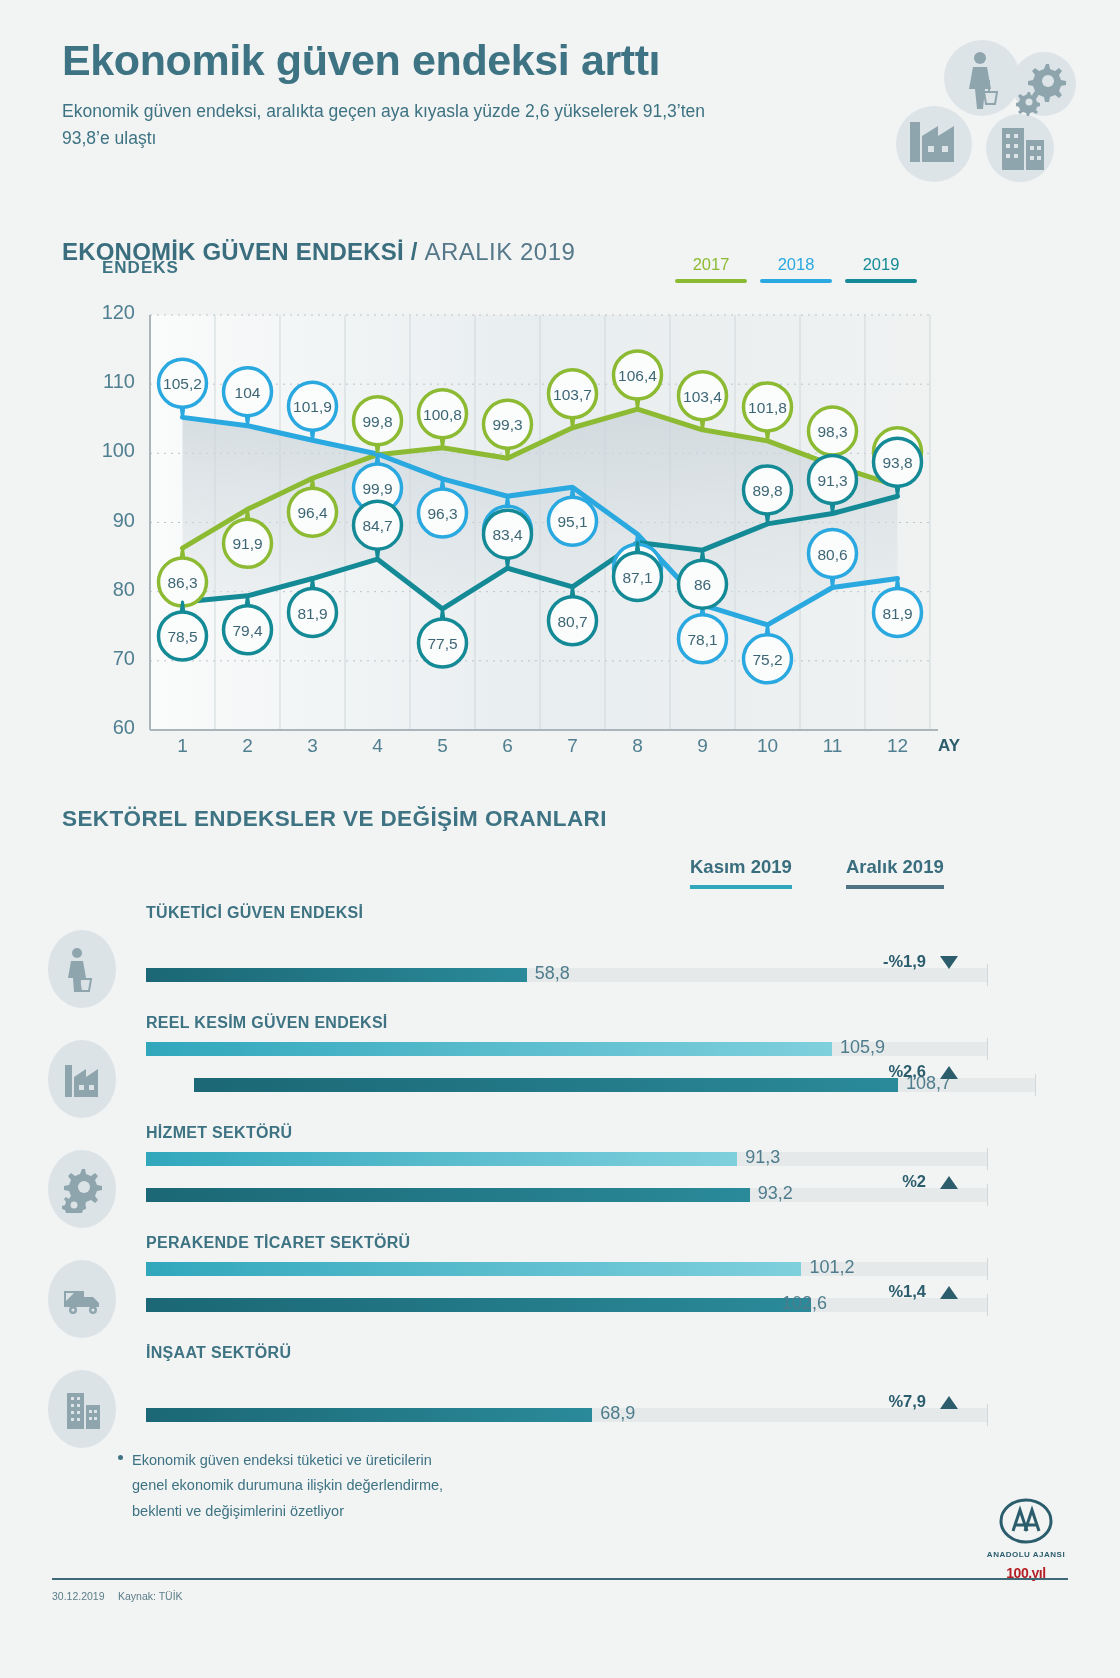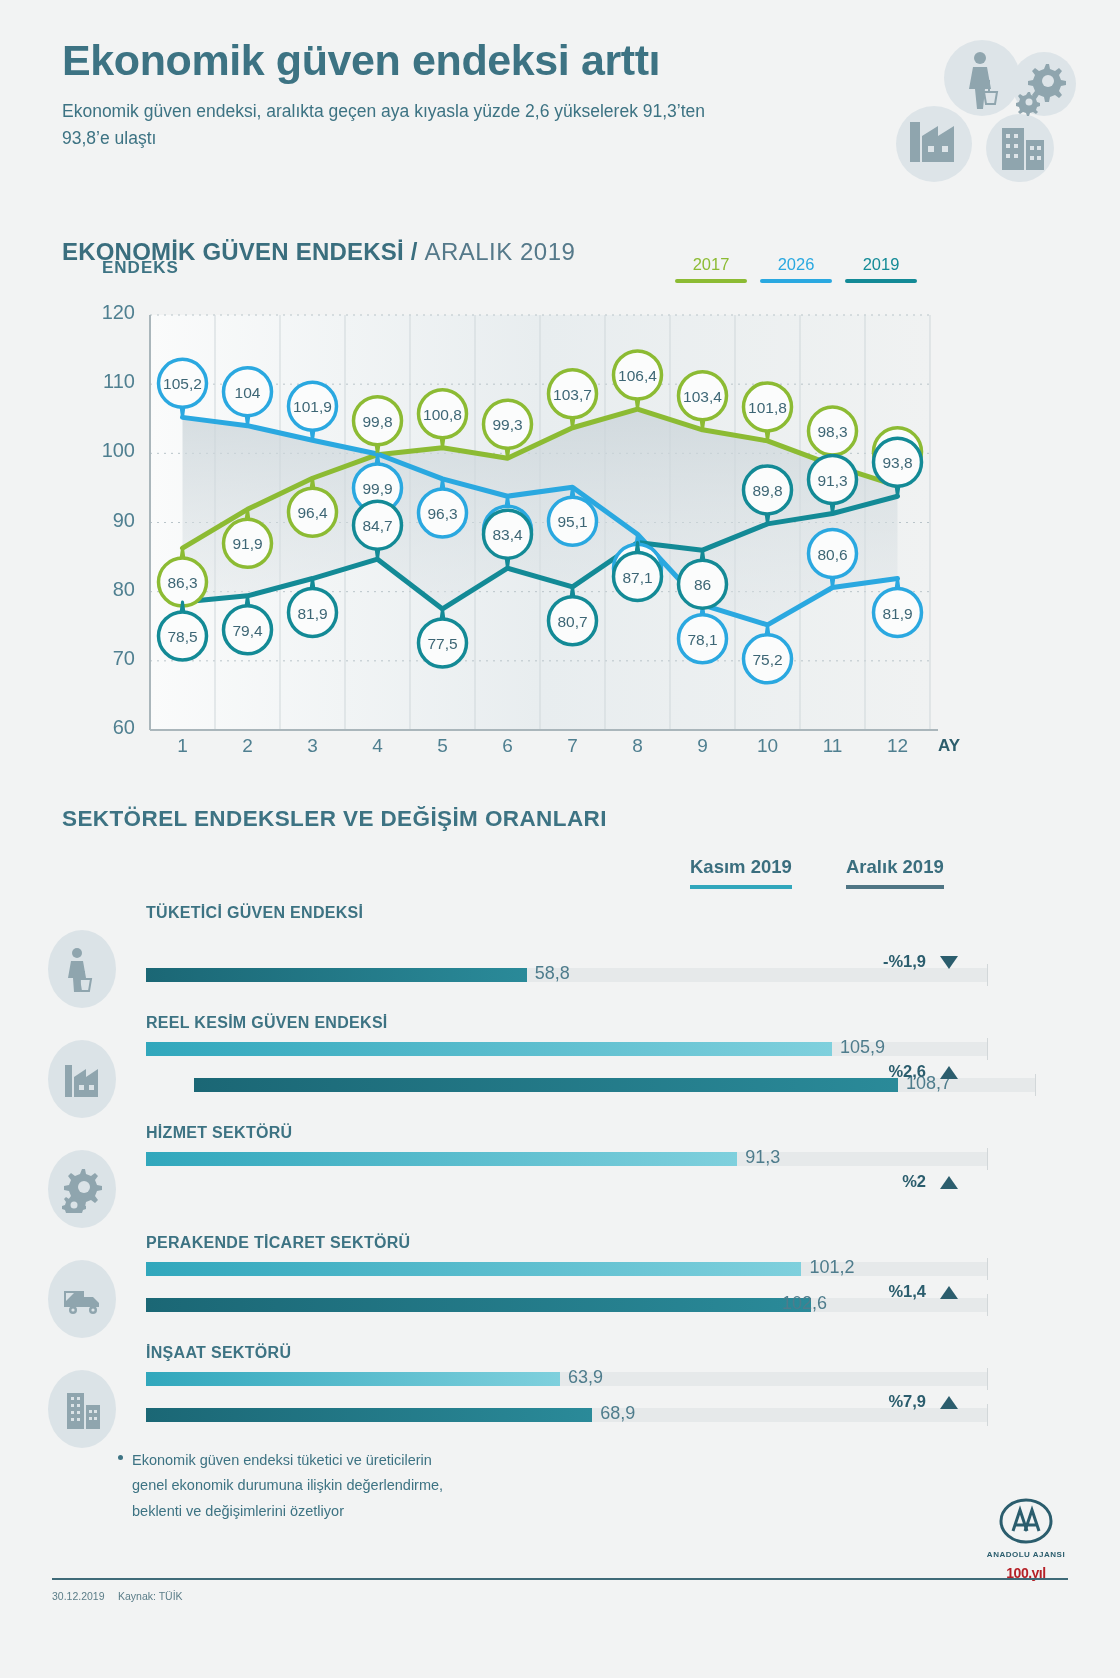--- a/index.html
+++ b/index.html
@@ -130,21 +130,21 @@
   </svg>
 
   <div class="chart-head">
     <span>EKONOMİK GÜVEN ENDEKSİ /</span>
     <span class="light">ARALIK 2019</span>
   </div>
   <div class="endeks-label">ENDEKS</div>
 
   <div class="legend" id="legend">
       <div class="legend-item" style="left: 20px; width: 72px;"><span style="color:#8cbb33">2017</span><div class="bar" style="background:#8cbb33"></div></div>
-      <div class="legend-item" style="left: 105px; width: 72px;"><span style="color:#2aa8e0">2026</span><div class="bar" style="background:#2aa8e0"></div></div>
+      <div class="legend-item" style="left: 105px; width: 72px;"><span style="color:#2aa8e0">2018</span><div class="bar" style="background:#2aa8e0"></div></div>
       <div class="legend-item" style="left: 190px; width: 72px;"><span style="color:#138a96">2019</span><div class="bar" style="background:#138a96"></div></div>
     </div>
 
   <div class="chart-wrap">
     <svg class="chart" id="chart-svg" width="1000" height="480">
         <defs>
           <linearGradient id="panelg" x1="0" y1="0" x2="1" y2="0">
             <stop offset="0" stop-color="#fafbfb"></stop>
             <stop offset="0.5" stop-color="#e8edef"></stop>
             <stop offset="1" stop-color="#f0f2f2"></stop>
@@ -452,20 +452,25 @@
               <circle cx="14" cy="40" r="3.5" fill="#dbe3e7"></circle>
             </g>
           </svg>
         </div>
         <div class="name">HİZMET SEKTÖRÜ</div>
         <div class="bar-track" style="top: 24px;">
           <div class="bar-fill" style="width: 591.343px; background: linear-gradient(90deg, rgb(49, 167, 188) 0%, rgb(127, 208, 221) 100%);"></div>
           <div class="tick"></div>
           <div class="bar-val" style="left: 599.343px;">91,3</div>
         </div>
+        <div class="bar-track" style="top: 60px;">
+          <div class="bar-fill" style="width: 603.649px; background: linear-gradient(90deg, rgb(27, 103, 117) 0%, rgb(42, 138, 153) 100%);"></div>
+          <div class="tick"></div>
+          <div class="bar-val" style="left: 611.649px;">93,2</div>
+        </div>
         <div class="pct" style="top: 44px;">%2</div>
         <div class="arrow" style="top: 48px; border-left: 9px solid transparent; border-right: 9px solid transparent; border-bottom: 13px solid rgb(43, 93, 109);"></div>
       </div>
       <div class="sector" style="top: 1238px;">
         <div class="ico">
           <svg width="44" height="48" viewBox="0 0 44 48">
             <g fill="#8fa5ae">
               <rect x="4" y="16" width="20" height="16"></rect>
               <path d="M24 22h9l6 6v4H24z"></path>
               <path d="M6 18h8l-8 8z" fill="#dbe3e7"></path>
@@ -505,25 +510,20 @@
               <rect x="11" y="33" width="3" height="3" fill="#dbe3e7"></rect>
               <rect x="17" y="33" width="3" height="3" fill="#dbe3e7"></rect>
               <rect x="29" y="25" width="3" height="3" fill="#dbe3e7"></rect>
               <rect x="34" y="25" width="3" height="3" fill="#dbe3e7"></rect>
               <rect x="29" y="32" width="3" height="3" fill="#dbe3e7"></rect>
               <rect x="34" y="32" width="3" height="3" fill="#dbe3e7"></rect>
             </g>
           </svg>
         </div>
         <div class="name">İNŞAAT SEKTÖRÜ</div>
-        <div class="bar-track" style="top: 24px;">
-          <div class="bar-fill" style="width: 413.875px; background: linear-gradient(90deg, rgb(49, 167, 188) 0%, rgb(127, 208, 221) 100%);"></div>
-          <div class="tick"></div>
-          <div class="bar-val" style="left: 421.875px;">63,9</div>
-        </div>
         <div class="bar-track" style="top: 60px; padding-left: 40px;">
           <div class="bar-fill" style="width: 446.26px; background: linear-gradient(90deg, rgb(27, 103, 117) 0%, rgb(42, 138, 153) 100%);"></div>
           <div class="tick"></div>
           <div class="bar-val" style="left: 454.26px;">68,9</div>
         </div>
         <div class="pct" style="top: 44px;">%7,9</div>
         <div class="arrow" style="top: 48px; border-left: 9px solid transparent; border-right: 9px solid transparent; border-bottom: 13px solid rgb(43, 93, 109);"></div>
       </div>
     </div>
 

